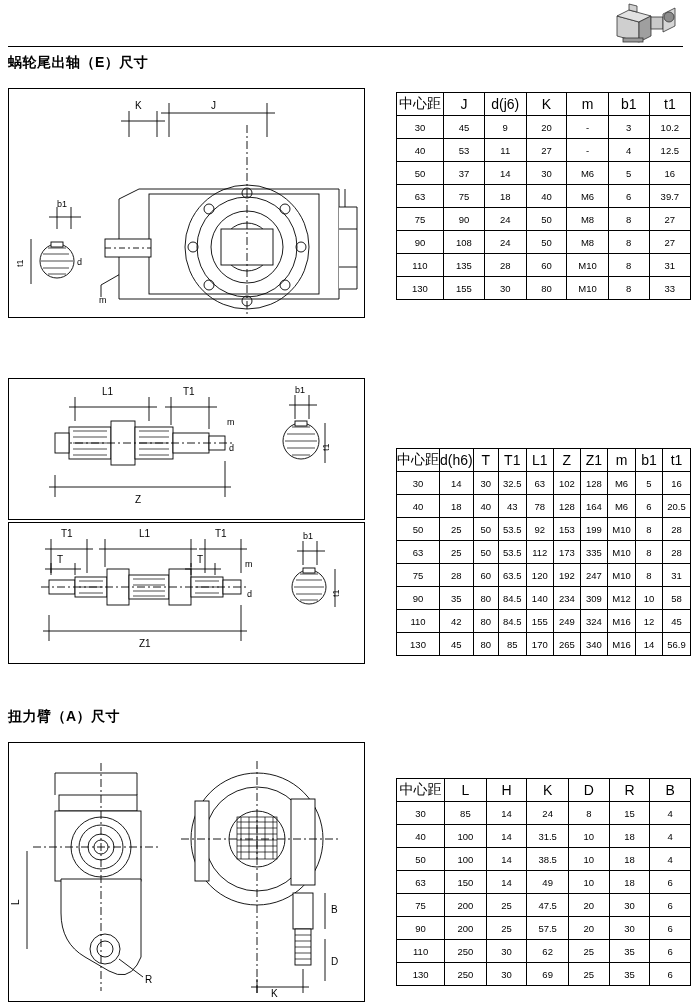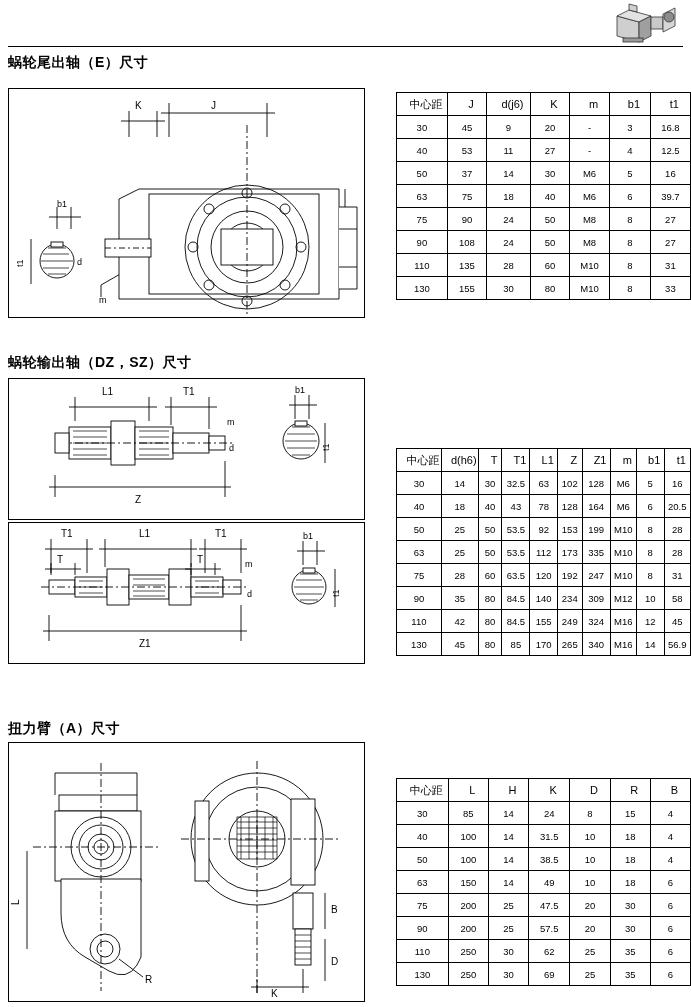--- a/index.html
+++ b/index.html
@@ -22,21 +22,21 @@
   }
 
   
   .sec-title{
     position:absolute;
     font-size:14px;font-weight:bold;letter-spacing:0.5px;
     white-space:nowrap;
   }
   #title1{left:8px;top:54px;}
   #title2{left:8px;top:354px;}
-  #title3{left:8px;top:708px;margin-top:12px;}
+  #title3{left:8px;top:708px;}
 
   
   .frame{position:absolute;border:1px solid #000;background:#fff;}
   #frame1{left:8px;top:88px;width:355px;height:228px;}
   #frame2{left:8px;top:378px;width:355px;height:140px;}
   #frame3{left:8px;top:522px;width:355px;height:140px;}
   #frame4{left:8px;top:742px;width:355px;height:258px;}
 
   .frame svg{display:block;}
 
@@ -49,21 +49,21 @@
   }
   table.spec th, table.spec td{
     border:1px solid #000;
     text-align:center;
     vertical-align:middle;
     padding:0;
     height:22px;
     font-weight:normal;
     white-space:nowrap;
   }
-  table.spec thead th{font-size:11px;padding-left:8px;}
+  table.spec thead th{font-size:14px;}
   #table1{left:396px;top:92px;}
   #table1 th,#table1 td{width:41px;}
   #table1 th:first-child,#table1 td:first-child{width:46px;}
   #table2{left:396px;top:448px;}
   #table2 th,#table2 td{width:32px;}
   #table2 th:first-child,#table2 td:first-child{width:42px;}
   #table3{left:396px;top:778px;}
   #table3 th,#table3 td{width:44px;}
   #table3 th:first-child,#table3 td:first-child{width:48px;}
 
@@ -172,21 +172,21 @@
       </tr>
     </thead>
     <tbody>
       <tr>
         <td>30</td>
         <td>45</td>
         <td>9</td>
         <td>20</td>
         <td>-</td>
         <td>3</td>
-        <td>16.8</td>
+        <td>10.2</td>
       </tr>
       <tr>
         <td>40</td>
         <td>53</td>
         <td>11</td>
         <td>27</td>
         <td>-</td>
         <td>4</td>
         <td>12.5</td>
       </tr>
@@ -240,21 +240,20 @@
         <td>155</td>
         <td>30</td>
         <td>80</td>
         <td>M10</td>
         <td>8</td>
         <td>33</td>
       </tr>
     </tbody>
   </table>
 
-  <div class="sec-title" id="title2">蜗轮输出轴（DZ，SZ）尺寸</div>
 
   <div class="frame" id="frame2">
     <svg width="353" height="138" viewBox="0 0 353 138">
       <g stroke="#000" fill="none" stroke-width="0.9">
 
         <rect x="60" y="48" width="42" height="32" fill="#fff"></rect>
         <rect x="102" y="42" width="24" height="44" fill="#fff"></rect>
         <rect x="126" y="48" width="38" height="32" fill="#fff"></rect>
         <rect x="164" y="54" width="36" height="20" fill="#fff"></rect>
         <rect x="200" y="57" width="16" height="14" fill="#fff"></rect>

